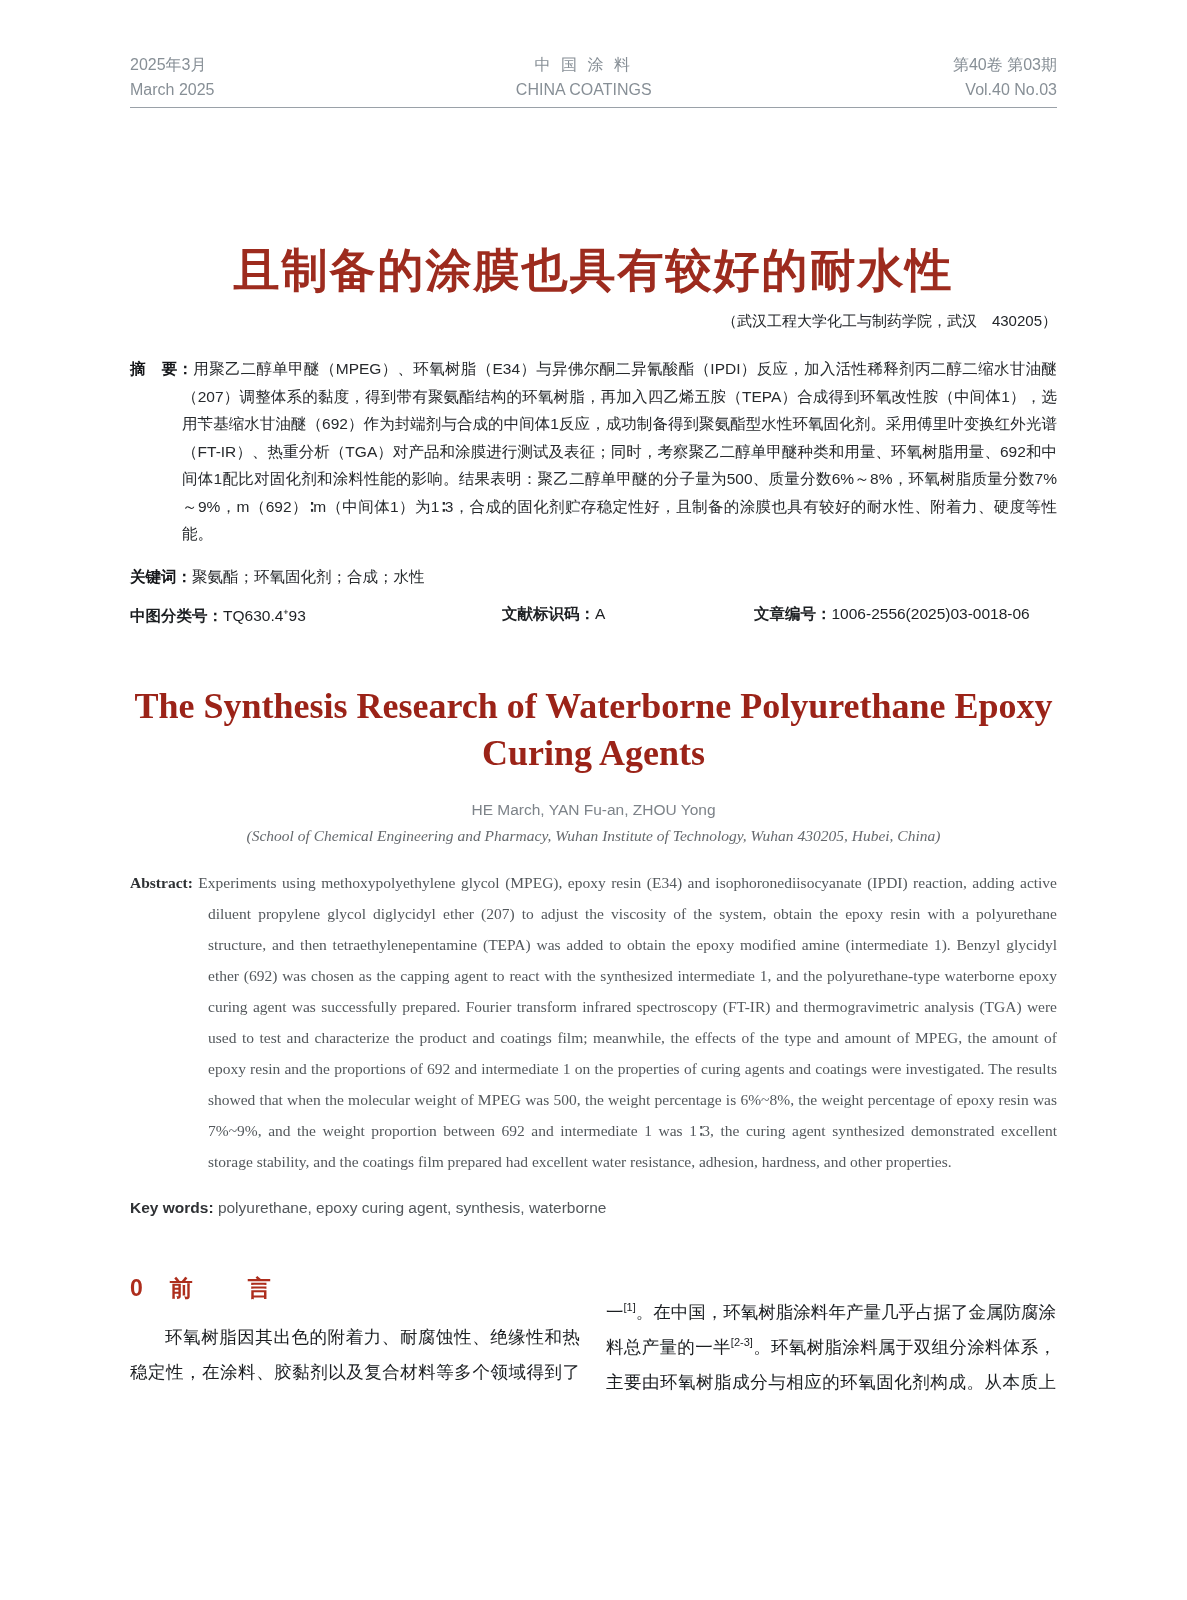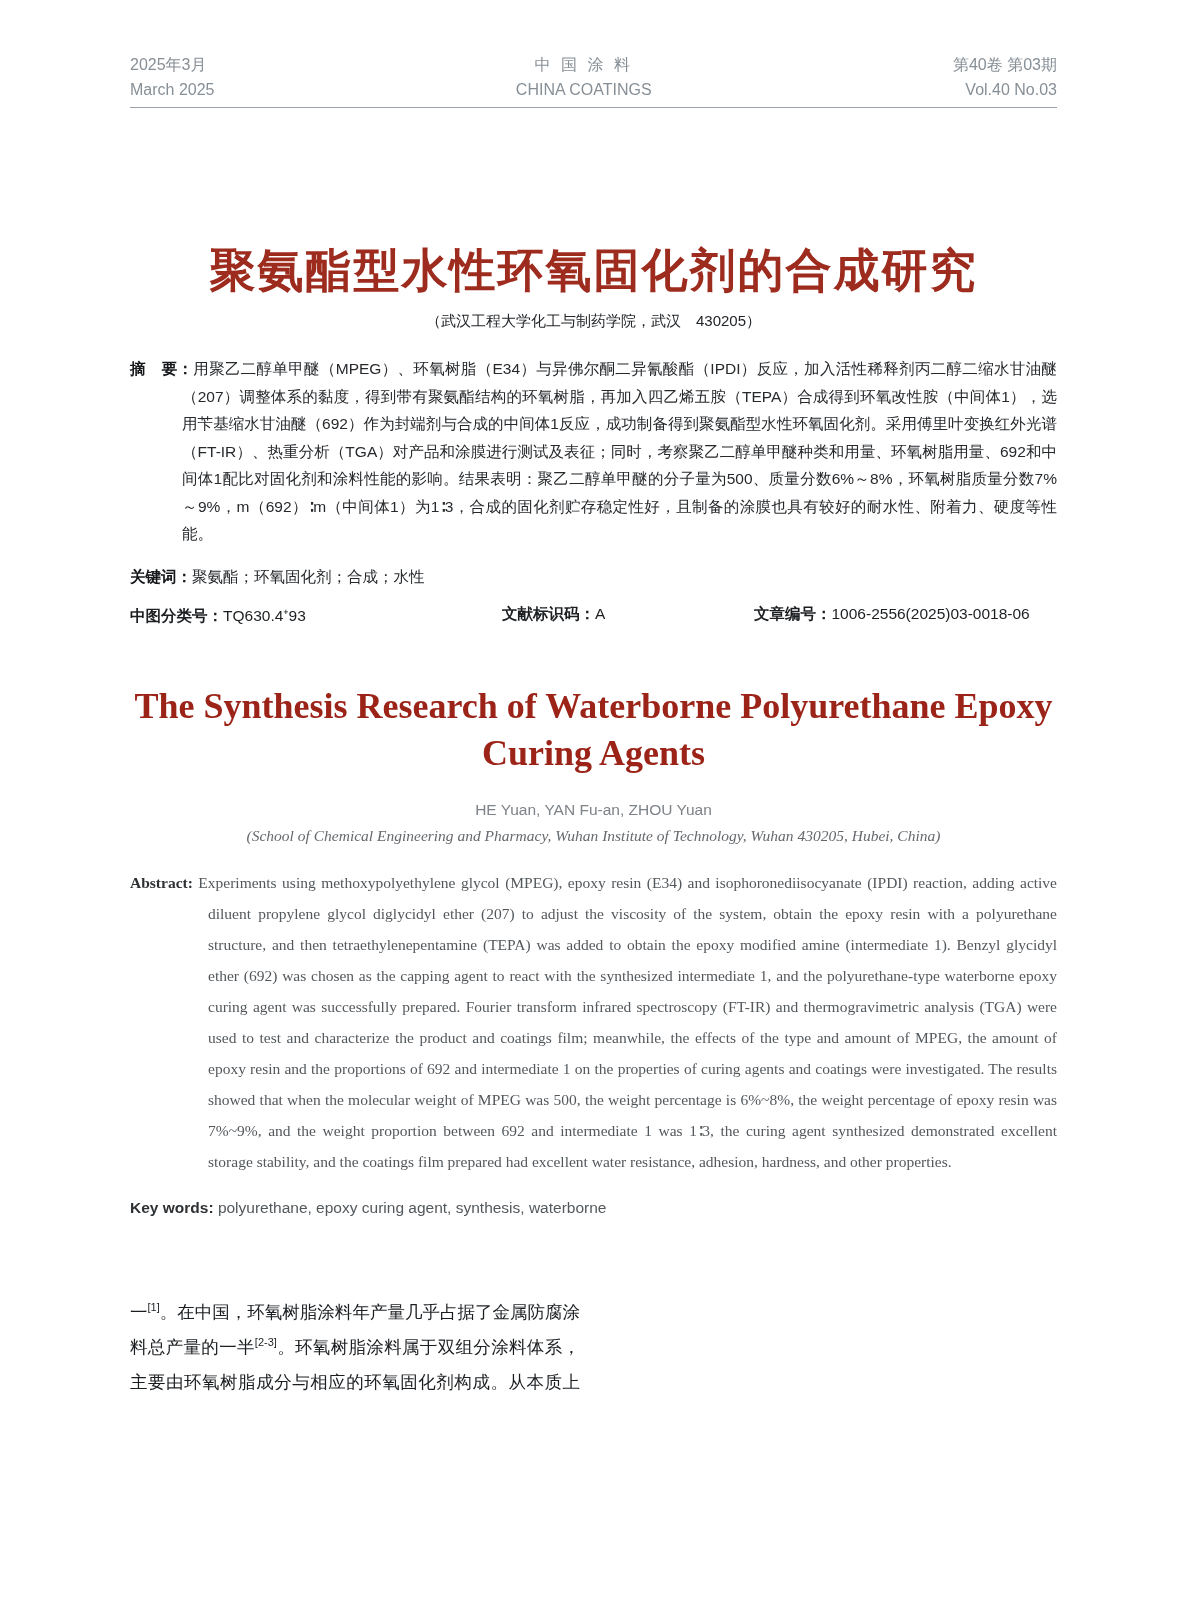--- a/index.html
+++ b/index.html
@@ -45,21 +45,21 @@
   }
   .authors-cn {
     margin-top: 26px;
     text-align: center;
     font-weight: 700;
     font-size: 17px;
     color: #17191c;
   }
   .affil-cn {
     margin-top: 10px;
-    text-align: center;
+    text-align: right;
     font-size: 15px;
     color: #222529;
   }
   
   .abs-cn {
     margin-top: 24px;
     font-size: 15.5px;
     line-height: 27.5px;
     text-align: justify;
     color: #26292c;
@@ -188,44 +188,50 @@
       <div class="cn">中 国 涂 料</div>
       <div>CHINA COATINGS</div>
     </div>
     <div class="hdr-right">
       <div>第40卷 第03期</div>
       <div>Vol.40  No.03</div>
     </div>
   </div>
   <hr class="hdr-rule">
 
-  <h1 class="title-cn">聚氨酯型水性环氧固化剂的合成研究</h1>
+  <h1 class="title-cn">且制备的涂膜也具有较好的耐水性</h1>
   <div class="affil-cn">（武汉工程大学化工与制药学院，武汉　430205）</div>
 
   <p class="abs-cn"><span class="label">摘　要：</span><span>用聚乙二醇单甲醚（MPEG）、环氧树脂（E34）与异佛尔酮二异氰酸酯（IPDI）反应，加入活性稀释剂丙二醇二缩水甘油醚（207）调整体系的黏度，得到带有聚氨酯结构的环氧树脂，再加入四乙烯五胺（TEPA）合成得到环氧改性胺（中间体1），选用苄基缩水甘油醚（692）作为封端剂与合成的中间体1反应，成功制备得到聚氨酯型水性环氧固化剂。采用傅里叶变换红外光谱（FT-IR）、热重分析（TGA）对产品和涂膜进行测试及表征；同时，考察聚乙二醇单甲醚种类和用量、环氧树脂用量、692和中间体1配比对固化剂和涂料性能的影响。结果表明：聚乙二醇单甲醚的分子量为500、质量分数6%～8%，环氧树脂质量分数7%～9%，m（692）∶m（中间体1）为1∶3，合成的固化剂贮存稳定性好，且制备的涂膜也具有较好的耐水性、附着力、硬度等性能。</span></p>
 
   <div class="kw-cn"><span class="label">关键词：</span><span>聚氨酯；环氧固化剂；合成；水性</span></div>
 
   <div class="meta-row">
     <span class="m1"><span class="label">中图分类号：</span><span>TQ630.4⁺93</span></span>
     <span class="m2"><span class="label">文献标识码：</span><span>A</span></span>
     <span class="m3"><span class="label">文章编号：</span><span>1006-2556(2025)03-0018-06</span></span>
   </div>
 
   <div class="title-en">
     <div>The Synthesis Research of Waterborne Polyurethane Epoxy</div>
     <div>Curing Agents</div>
   </div>
-  <div class="authors-en">HE Yuan, YAN Fu-an, ZHOU Yuan</div>
+  <div class="authors-en">HE March, YAN Fu-an, ZHOU Yong</div>
   <div class="affil-en">(School of Chemical Engineering and Pharmacy, Wuhan Institute of Technology, Wuhan 430205, Hubei, China)</div>
 
   <p class="abs-en"><span class="label">Abstract:</span> <span>Experiments using methoxypolyethylene glycol (MPEG), epoxy resin (E34) and isophoronediisocyanate (IPDI) reaction, adding active diluent propylene glycol diglycidyl ether (207) to adjust the viscosity of the system, obtain the epoxy resin with a polyurethane structure, and then tetraethylenepentamine (TEPA) was added to obtain the epoxy modified amine (intermediate 1). Benzyl glycidyl ether (692) was chosen as the capping agent to react with the synthesized intermediate 1, and the polyurethane-type waterborne epoxy curing agent was successfully prepared. Fourier transform infrared spectroscopy (FT-IR) and thermogravimetric analysis (TGA) were used to test and characterize the product and coatings film; meanwhile, the effects of the type and amount of MPEG, the amount of epoxy resin and the proportions of 692 and intermediate 1 on the properties of curing agents and coatings were investigated. The results showed that when the molecular weight of MPEG was 500, the weight percentage is 6%~8%, the weight percentage of epoxy resin was 7%~9%, and the weight proportion between 692 and intermediate 1 was 1∶3, the curing agent synthesized demonstrated excellent storage stability, and the coatings film prepared had excellent water resistance, adhesion, hardness, and other properties.</span></p>
   <div class="kw-en"><span class="label">Key words:</span> <span>polyurethane, epoxy curing agent, synthesis, waterborne</span></div>
 
   <div class="intro">
+    <div class="col col-left">
+      <div class="sec-head">
+        <span class="num">0</span><span class="txt">前　言</span>
+      </div>
+      <p class="body-par indent2">环氧树脂因其出色的附着力、耐腐蚀性、绝缘性和热稳定性，在涂料、胶黏剂以及复合材料等多个领域得到了广泛应用，其中涂料是最重要的应用领域之</p>
+    </div>
     <div class="col col-right">
       <p class="body-par"><span>一</span><sup>[1]</sup><span>。在中国，环氧树脂涂料年产量几乎占据了金属防腐涂料总产量的一半</span><sup>[2-3]</sup><span>。环氧树脂涂料属于双组分涂料体系，主要由环氧树脂成分与相应的环氧固化剂构成。从本质上而言，环氧树脂可被归类于热塑性树脂</span></p>
     </div>
   </div>
 
   <div class="footnote">
     <div>收稿日期：2025-03-11</div>
     <div>作者简介：何圆（1999-），女，江西抚州人。硕士研究生在读，主要从事水性丙烯酸树脂的研究。</div>
   </div>
 

